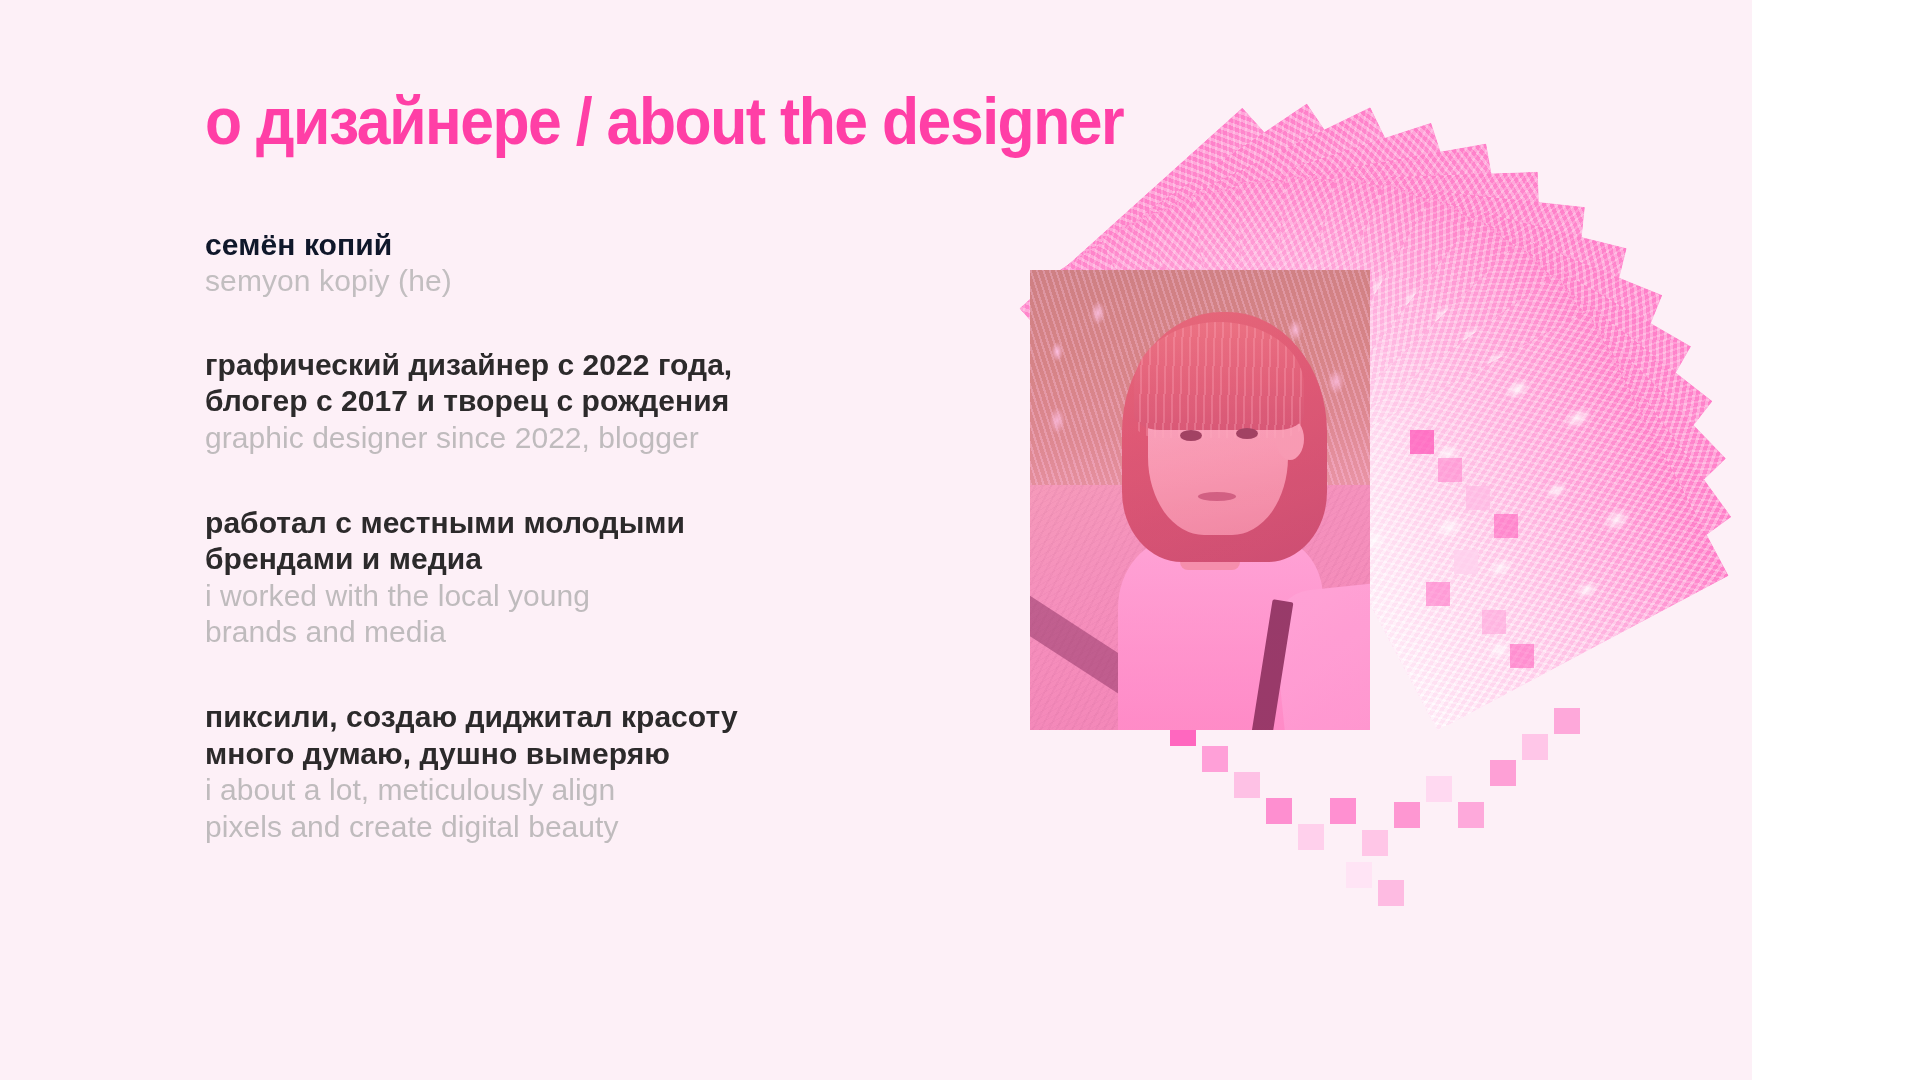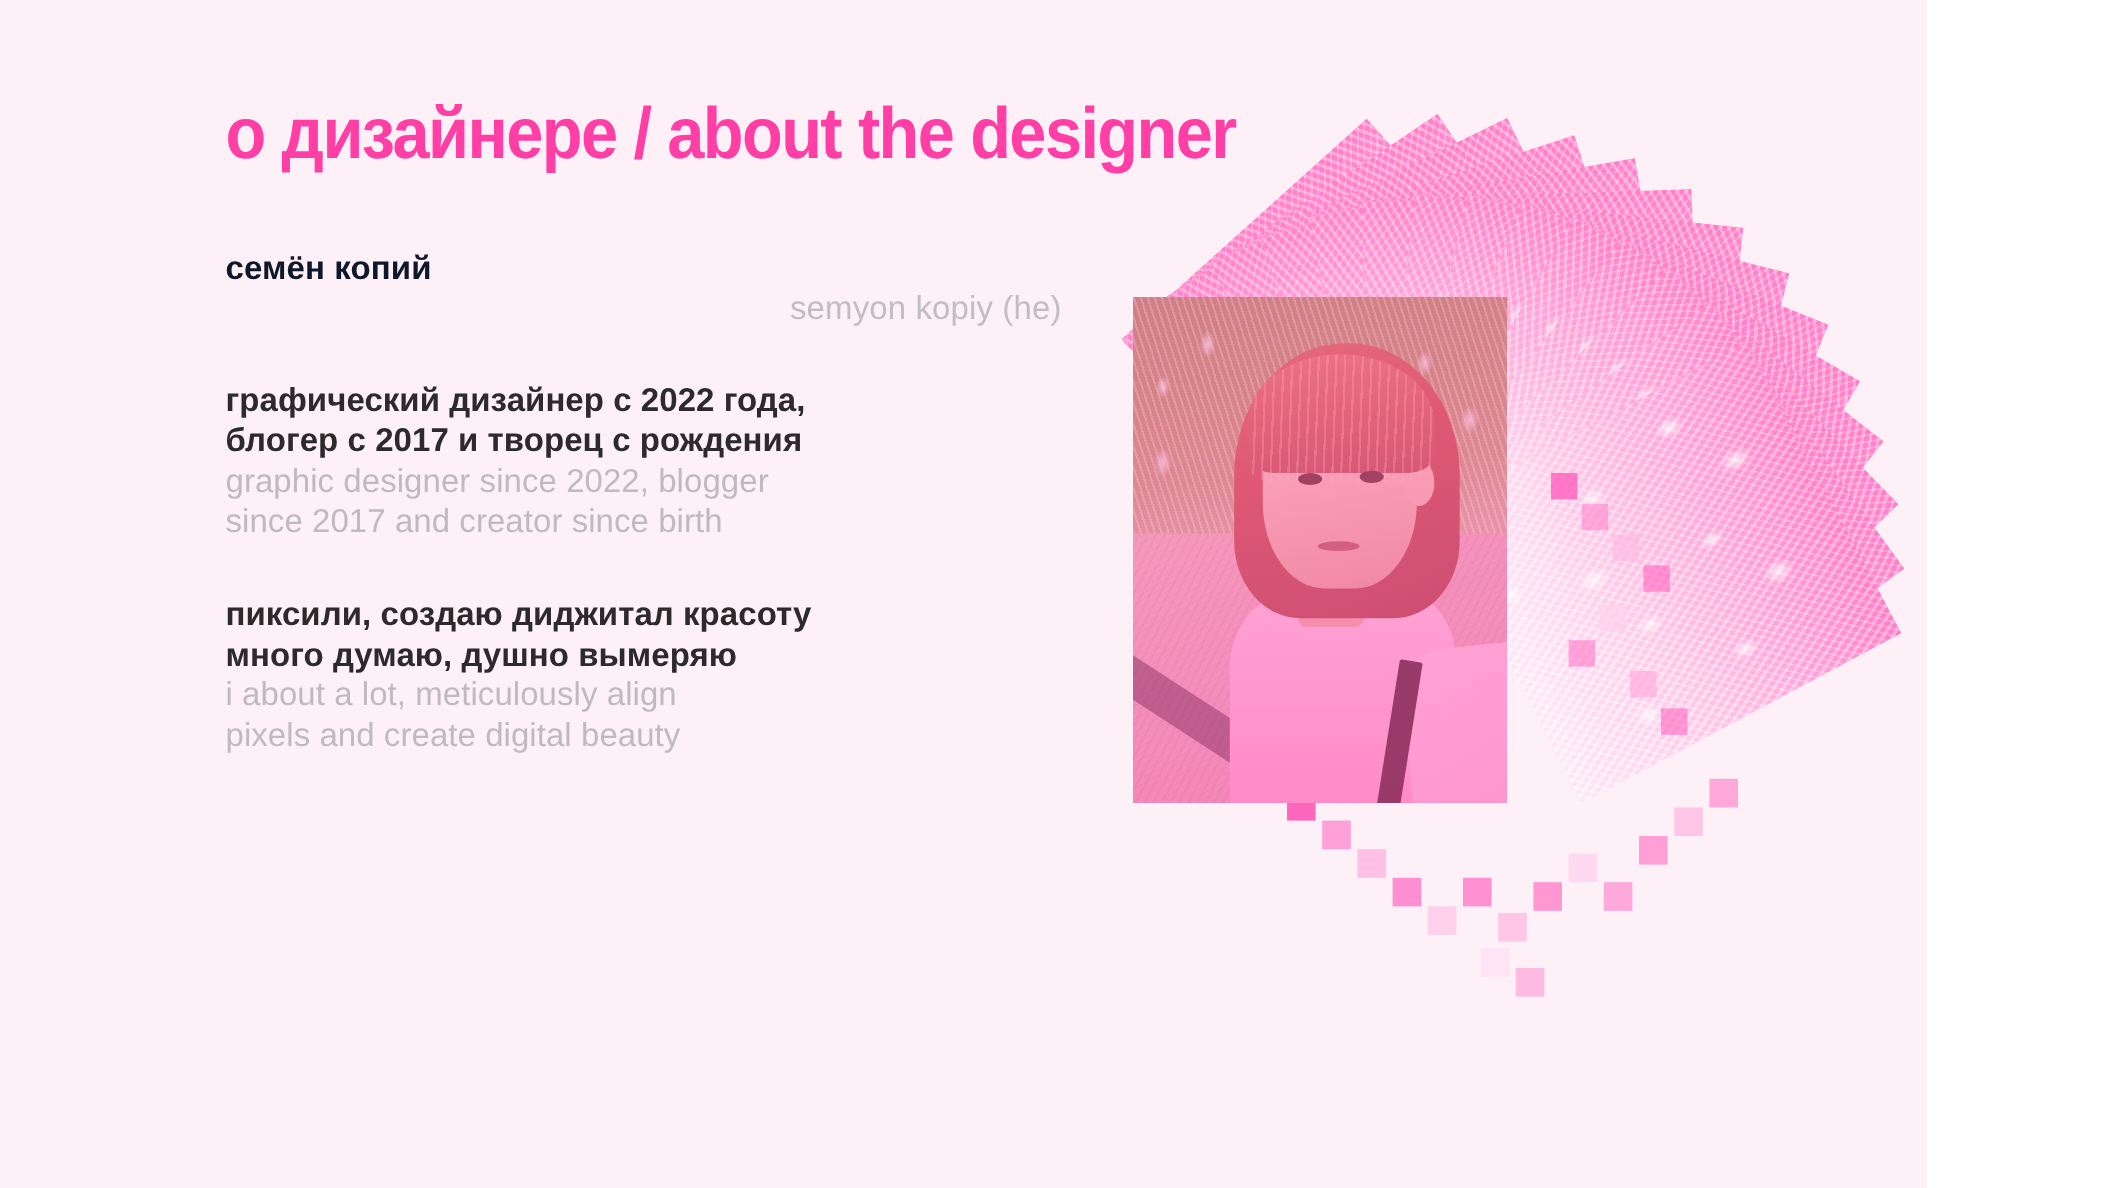--- a/index.html
+++ b/index.html
@@ -51,21 +51,20 @@
     color: #0f172a;
     letter-spacing: 0.1px;
     line-height: 1.16;
   }
   .name-en {
     font-size: 30px;
     font-weight: 400;
     color: #c2bec0;
     letter-spacing: 0.1px;
     line-height: 1.20;
-    text-align: right;
   }
   .block {
     margin-top: 48px;
   }
   .ru-line {
     font-size: 30px;
     font-weight: 700;
     color: #2c2a2b;
     line-height: 1.22;
     letter-spacing: 0.05px;
@@ -402,23 +401,28 @@
   <div id="title">о дизайнере / about the designer</div>
 
   <div id="text-col">
     <div class="name-ru">семён копий</div>
     <div class="name-en">semyon kopiy (he)</div>
 
     <div class="block">
       <div class="ru-line">графический дизайнер с 2022 года,</div>
       <div class="ru-line">блогер с 2017 и творец с рождения</div>
       <div class="en-line">graphic designer since 2022, blogger</div>
-      <div class="en-line">since 2017 and creator since birth</div>
-    </div>
-
+    </div>
+
+    <div class="block">
+      <div class="ru-line">работал с местными молодыми</div>
+      <div class="ru-line">брендами и медиа</div>
+      <div class="en-line">i worked with the local young</div>
+      <div class="en-line">brands and media</div>
+    </div>
 
     <div class="block">
       <div class="ru-line">пиксили, создаю диджитал красоту</div>
       <div class="ru-line">много думаю, душно вымеряю</div>
       <div class="en-line">i about a lot, meticulously align</div>
       <div class="en-line">pixels and create digital beauty</div>
     </div>
   </div>
 
 </div>

